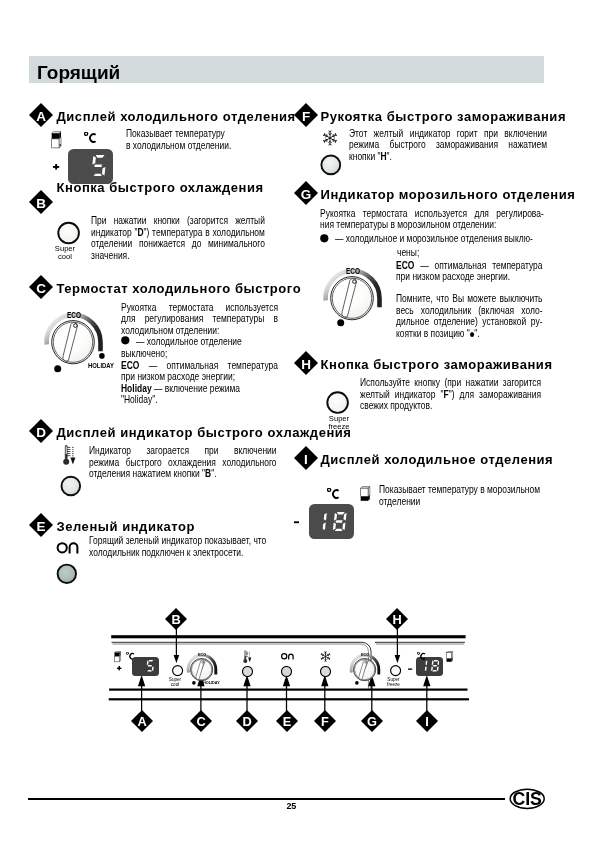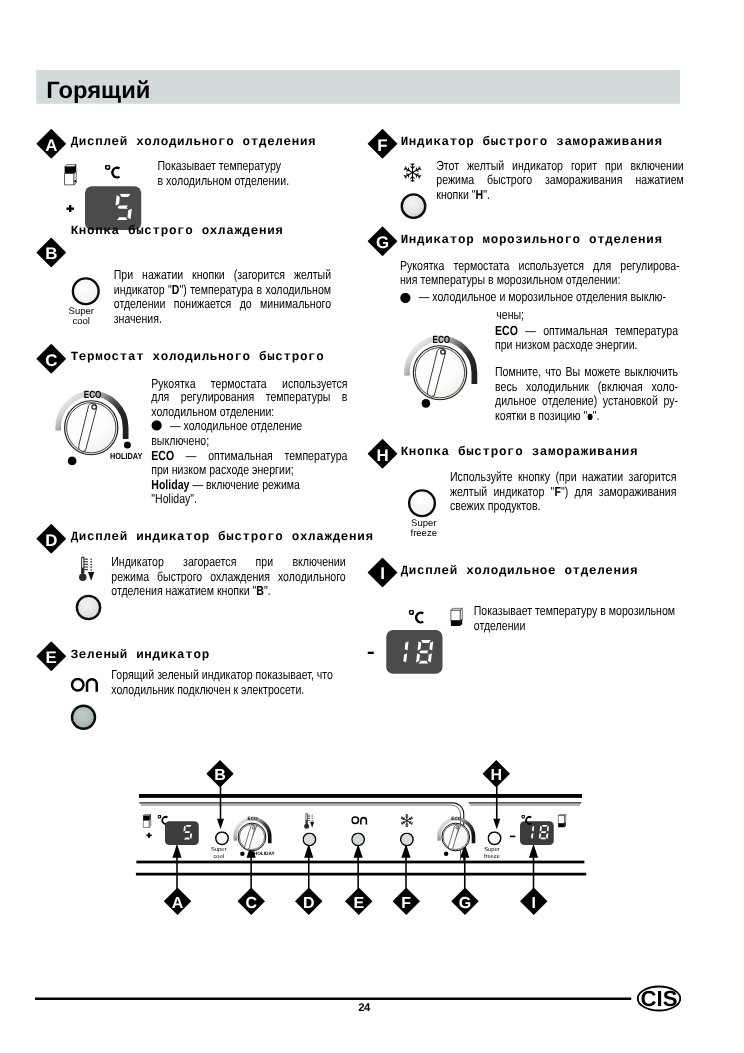--- a/index.html
+++ b/index.html
@@ -2,21 +2,21 @@
 <html><head>
 <meta charset="utf-8">
 <style>
   html,body{margin:0;padding:0;}
   body{width:595px;height:842px;background:#fff;position:relative;overflow:hidden;
        font-family:"Liberation Sans",sans-serif;color:#000;}
   .abs{position:absolute;}
   svg{display:block;}
   .hdrbar{background:#d3dadb;}
   .ttl{font-size:19px;font-weight:bold;letter-spacing:0px;}
-  .shead{font-size:10px;font-weight:bold;white-space:nowrap;letter-spacing:.55px;font-family:Liberation Mono, monospace;}
+  .shead{font-size:13px;font-weight:bold;white-space:nowrap;letter-spacing:.55px;}
   .body{font-size:10.5px;line-height:11.6px;transform:scaleX(0.805);transform-origin:0 0;letter-spacing:0.01px;}
   .just{text-align:justify;}
   .ln{white-space:nowrap;}
   .ln[style*="justify"]{white-space:normal;}
   .dia{display:block;}
   .lbl{font-size:7.6px;line-height:8.2px;text-align:center;}
   .knoblbl{font-size:8.3px;font-weight:bold;white-space:nowrap;transform:scaleX(0.78);transform-origin:0 0;}
   .inlinedot{display:inline-block;width:5.5px;height:5.5px;border-radius:50%;background:#000;vertical-align:-0.5px;}
   .panellbl{font-size:4.6px;line-height:5px;text-align:center;}
   .panelknoblbl{font-size:3.8px;font-weight:bold;white-space:nowrap;}
@@ -234,21 +234,21 @@
   <circle cx="10.8" cy="10.8" r="9.2" fill="url(#ledgr)" stroke="#0b0b0b" stroke-width="1.9"></circle>
     </svg>
 </div>
 
 <div class="abs" style="left:294px;top:103px;">
   <svg class="dia" width="24" height="24" viewBox="0 0 24 24">
       <polygon points="12,0 24,12 12,24 0,12" fill="#000"></polygon>
   <text x="12" y="17.5" font-family="Liberation Sans, sans-serif" font-size="13.5" font-weight="bold" text-anchor="middle" fill="#fff">F</text>
     </svg>
 </div>
-<div class="abs shead" style="left:320.5px;top:109px;">Индикатор быстрого замораживания</div>
+<div class="abs shead" style="left:320.5px;top:109px;">Рукоятка быстрого замораживания</div>
 <div class="abs body" style="left:349px;top:127.5px;width:246px;">
     <div class="ln" style="height:11.5px;text-align:justify;text-align-last:justify;">Этот желтый индикатор горит при включении</div>
     <div class="ln" style="height:11.5px;text-align:justify;text-align-last:justify;">режима быстрого замораживания нажатием</div>
     <div class="ln" style="height:11.5px;">кнопки "<b>H</b>".</div>
   </div>
 <div class="abs" style="left:322.4px;top:129.6px;">
   <svg width="16" height="16" viewBox="0 0 16 16">
       <g stroke="#000" stroke-width="0.82" stroke-linecap="butt" fill="none">
         <path d="M8.00 8.00 L8.00 0.70"></path>
         <path d="M8.00 4.71 L6.29 3.18"></path>
@@ -729,19 +729,19 @@
     </svg>
   </div>
 <div class="abs" style="left:415.8px;top:709.8px;">
     <svg width="22" height="22" viewBox="0 0 22 22">
       <polygon points="11,0 22,11 11,22 0,11" fill="#000"></polygon>
       <text x="11" y="16" font-family="Liberation Sans, sans-serif" font-size="12.8" font-weight="bold" text-anchor="middle" fill="#fff">I</text>
     </svg>
   </div>
 
 <div class="abs" style="left:28.1px;top:798.4px;width:477.2px;height:1.2px;background:#000;"></div>
-<div class="abs" style="left:286.5px;top:800.7px;font-size:9px;font-weight:bold;letter-spacing:-0.3px;">24</div>
+<div class="abs" style="left:286.5px;top:800.7px;font-size:9px;font-weight:bold;letter-spacing:-0.3px;">25</div>
 <div class="abs" style="left:509px;top:788px;">
   <svg width="37" height="22" viewBox="0 0 37 22">
     <ellipse cx="18.2" cy="10.8" rx="17.0" ry="9.6" fill="#fff" stroke="#000" stroke-width="1.5"></ellipse>
     <text x="18.2" y="16.6" font-family="Liberation Sans, sans-serif" font-size="17.5" font-weight="bold" text-anchor="middle" fill="#000" textLength="29.5" lengthAdjust="spacingAndGlyphs">CIS</text>
   </svg>
 </div>
 
 </body></html>

